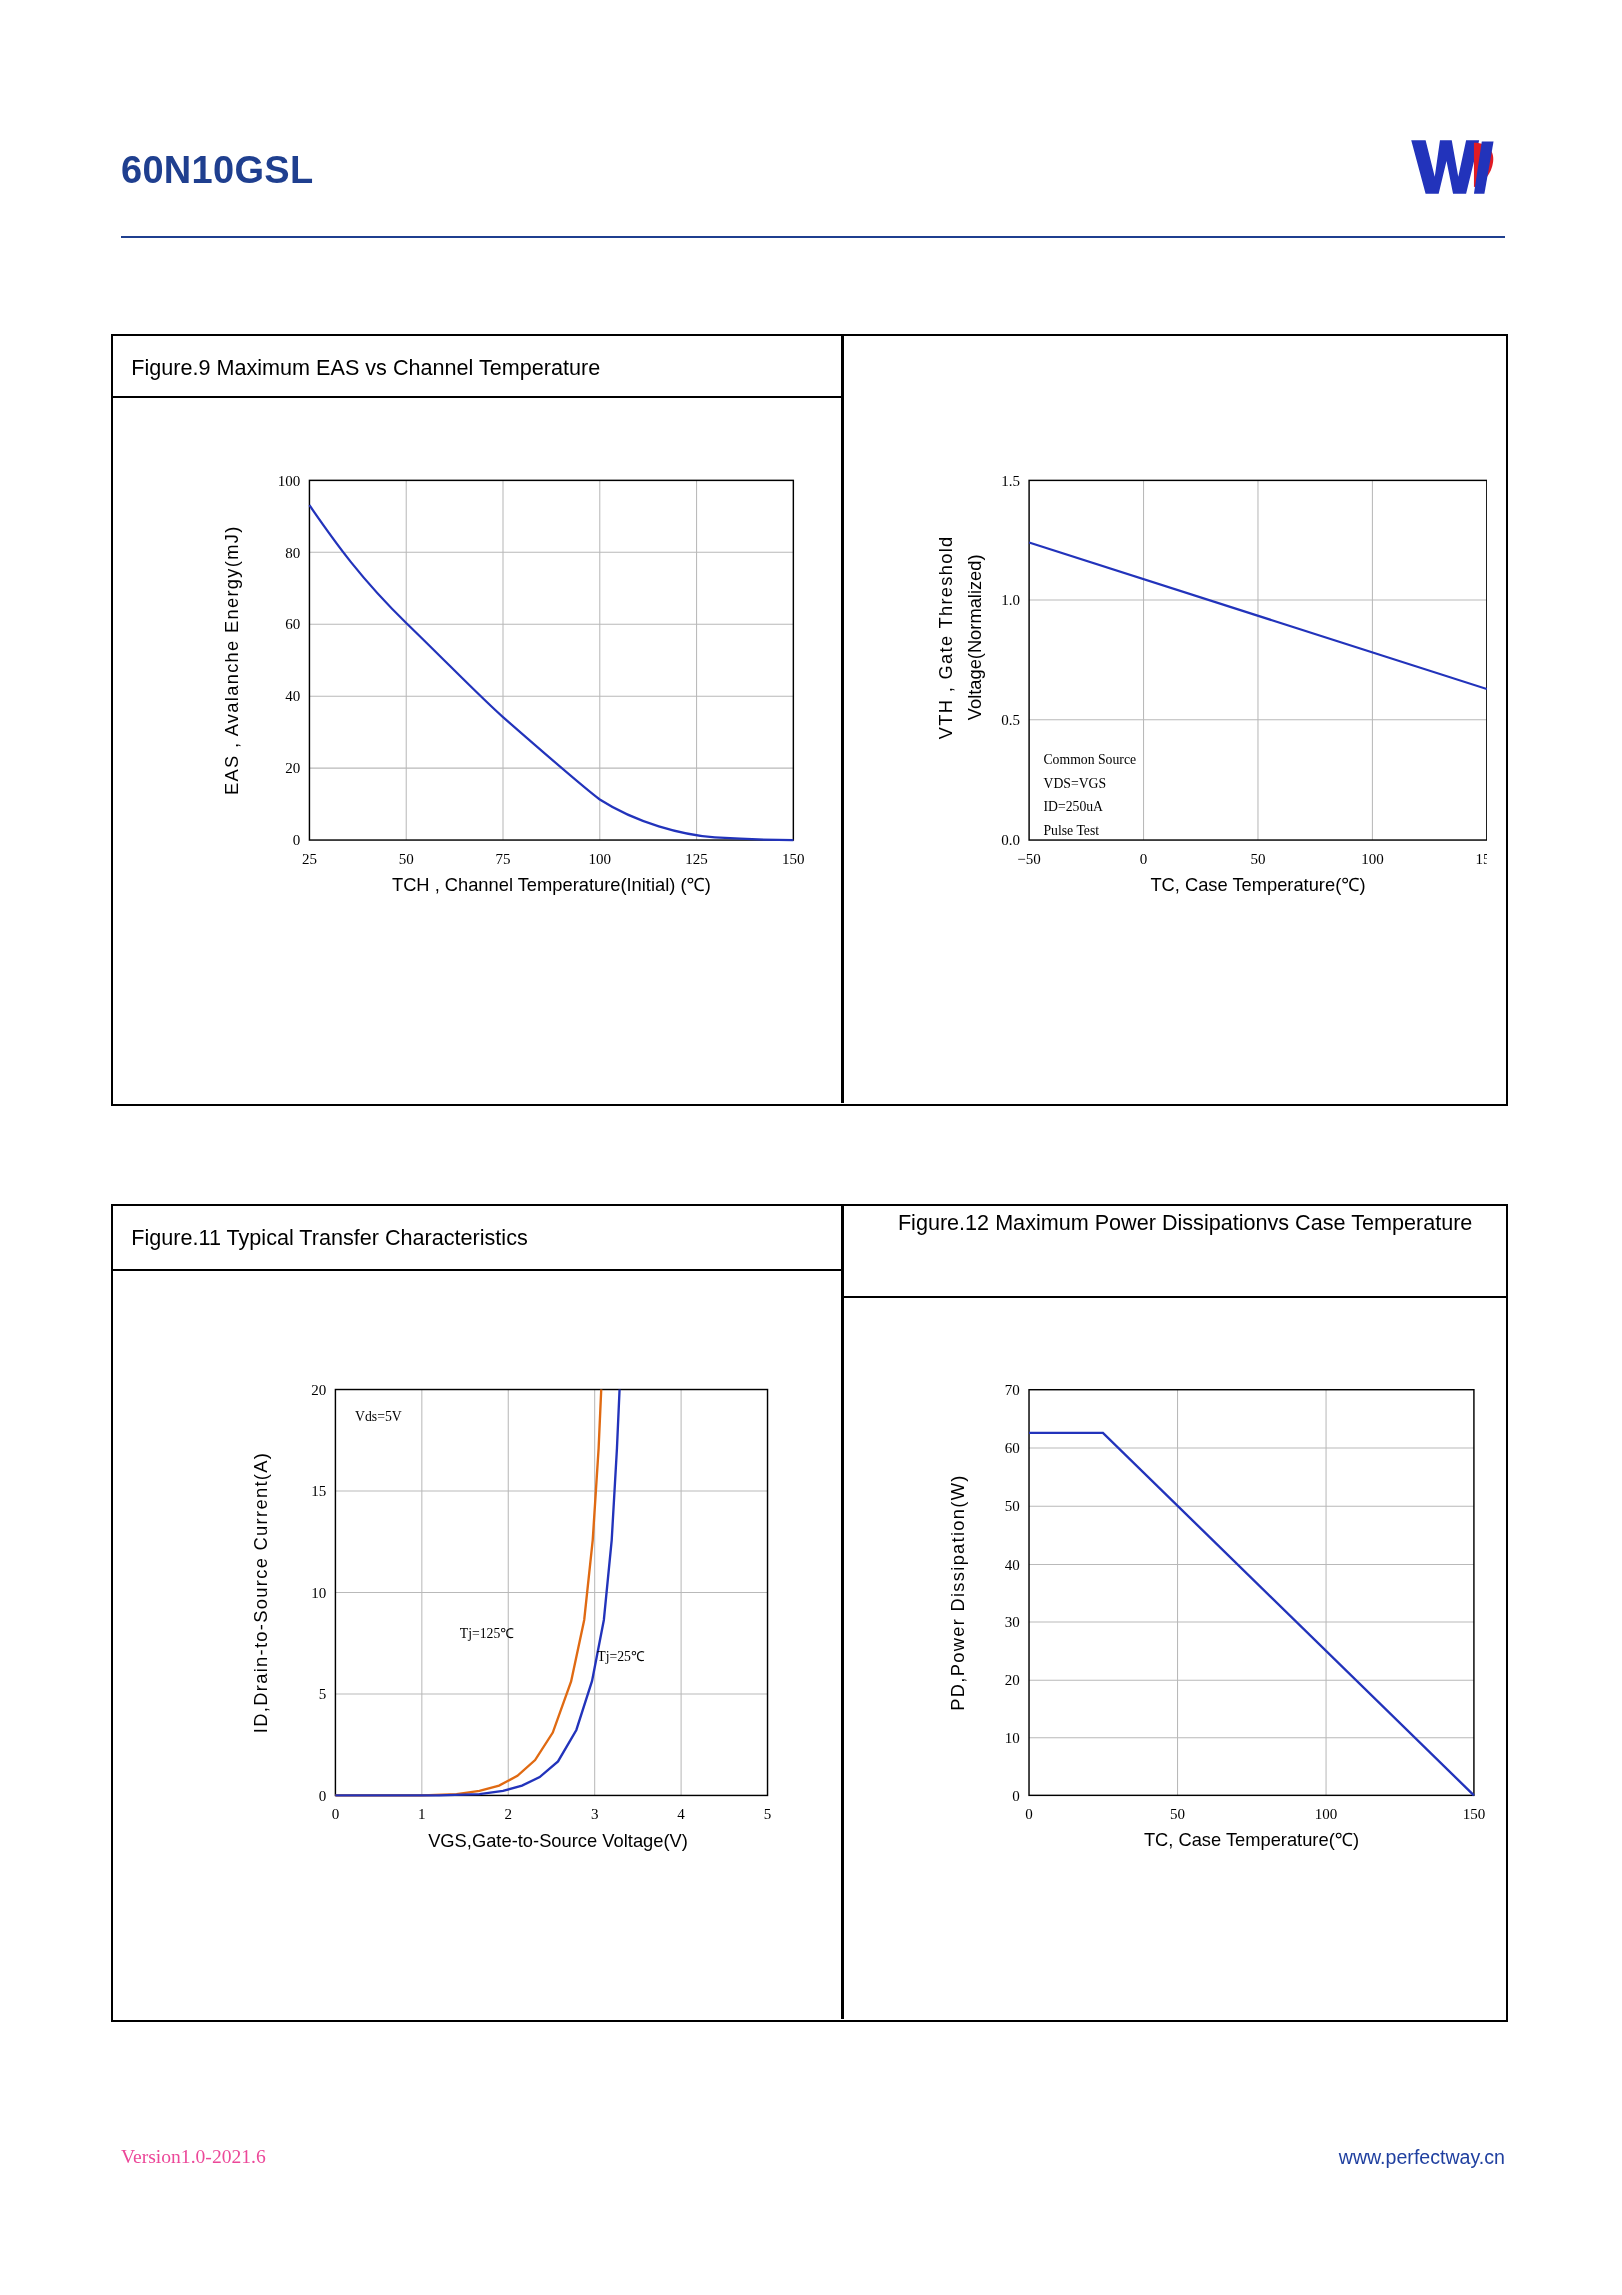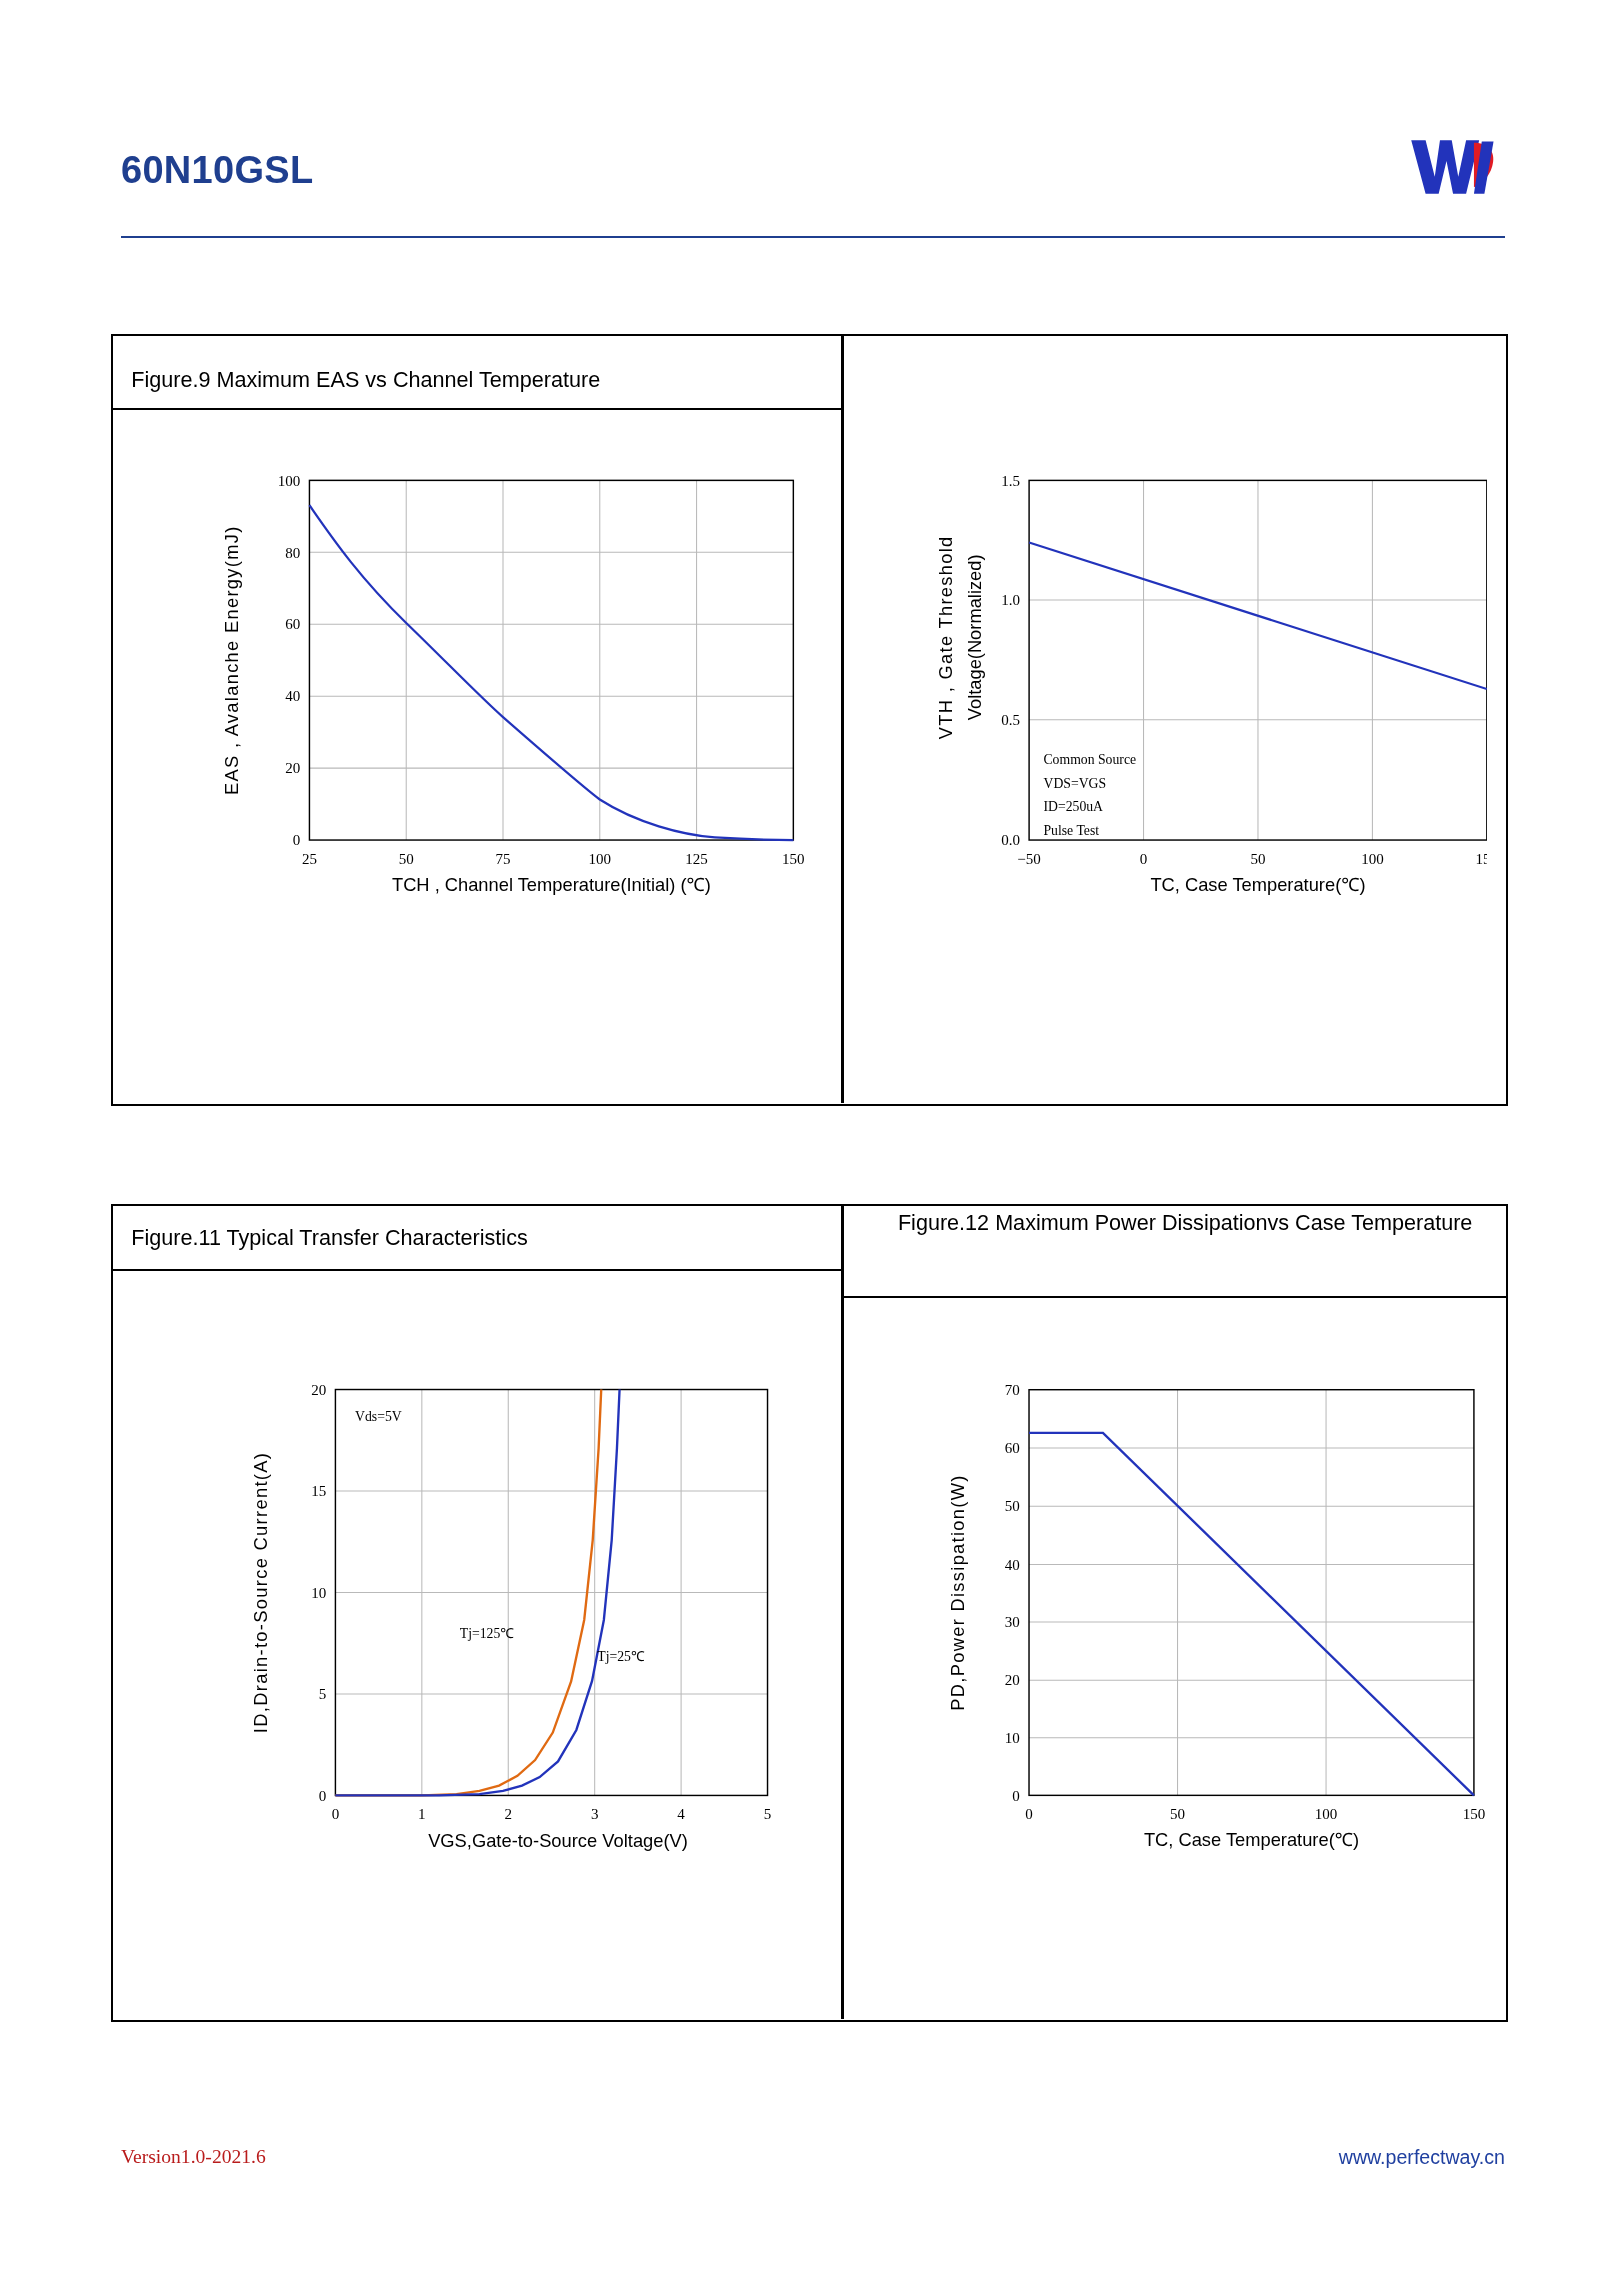--- a/index.html
+++ b/index.html
@@ -39,21 +39,21 @@
 
   .plot{position:absolute;}
   svg{display:block;}
   text{font-family:"Liberation Serif", serif;fill:#000;}
   .tk{font-size:23px;}
   .axlabel{font-family:"Liberation Sans", sans-serif;font-size:28px;}
   .anno{font-family:"Liberation Sans", sans-serif;font-size:21px;}
 
   
   .footer{position:absolute;left:121px;top:2146px;width:1384px;}
-  .footer .left{position:absolute;left:0;top:0;font-family:"Liberation Serif",serif;font-size:19.6px;color:#b91c1c;}
+  .footer .left{position:absolute;left:0;top:0;font-family:"Liberation Serif",serif;font-size:19.6px;color:#ec4899;}
   .footer .right{position:absolute;right:0;top:0;font-family:Liberation Sans, sans-serif;font-size:19.6px;color:#2040a0;}
 </style>
 </head>
 <body>
 
 <div class="page">
 
   <div class="header">
     <div class="doc-title">60N10GSL</div>
     <div class="logo">
@@ -62,21 +62,21 @@
         <path d="M104 18 C128 18 138 34 132 54 C127 72 114 82 104 86 Z" fill="#e01b24"></path>
         <path d="M116 16 L134 16 L120 96 L104 96 Z" fill="#2233bb"></path>
       </svg>
     </div>
     <div class="hr"></div>
   </div>
 
   <div class="block blockA">
     <div class="vdiv" style="left:728px;height:767px;"></div>
 
-    <div class="cap" style="left:0;top:16px;width:728px;height:58px;">Figure.9 Maximum EAS vs Channel Temperature</div>
+    <div class="cap" style="left:0;top:4px;width:728px;height:58px;">Figure.9 Maximum EAS vs Channel Temperature</div>
 
 
     <div class="plot" style="left:26px;top:79px;">
       <svg width="694" height="667" viewBox="0 0 1060 1020">
 
         <g stroke="#b9b9b9" stroke-width="1.6">
           <line x1="260" y1="100" x2="1000" y2="100"></line>
           <line x1="260" y1="210" x2="1000" y2="210"></line>
           <line x1="260" y1="320" x2="1000" y2="320"></line>
           <line x1="260" y1="430" x2="1000" y2="430"></line>

